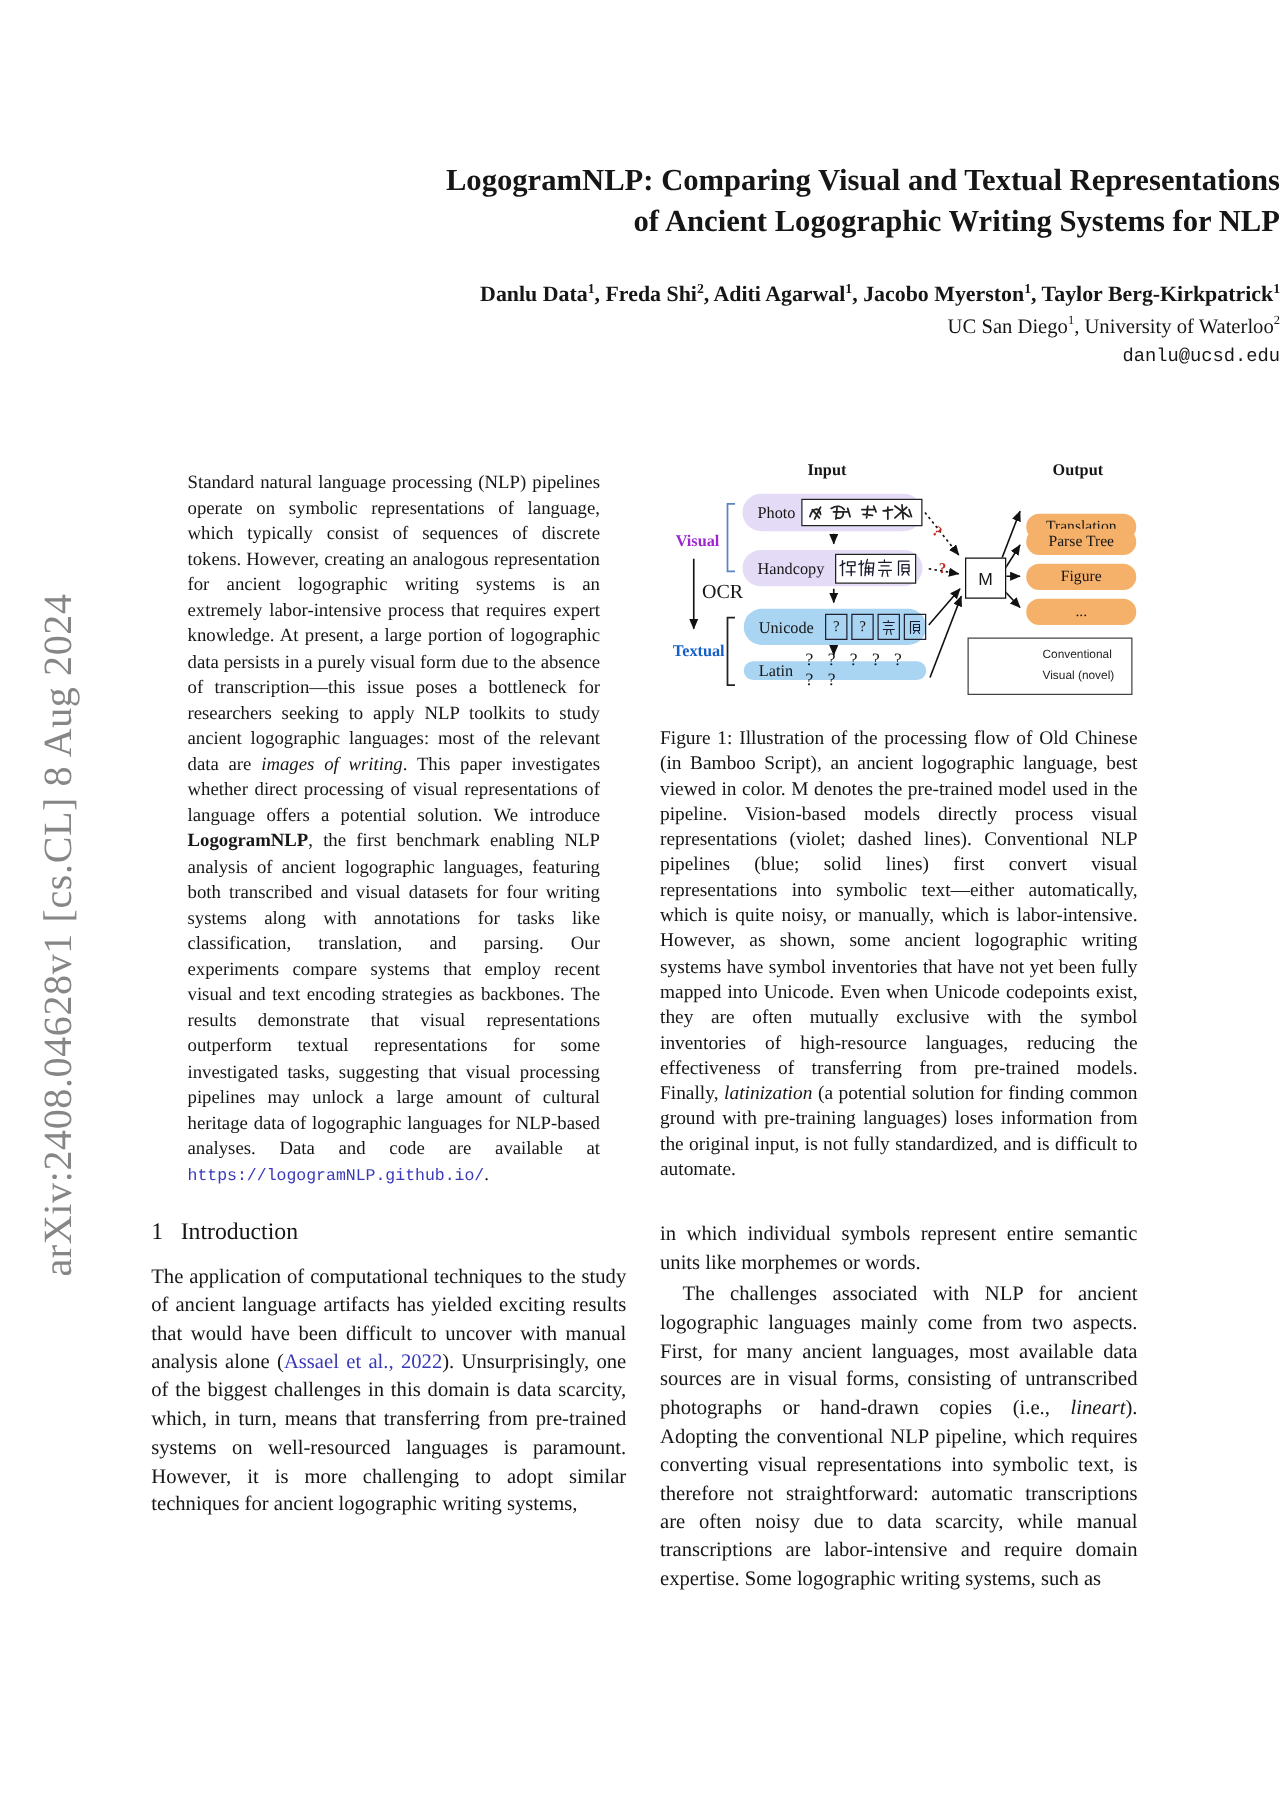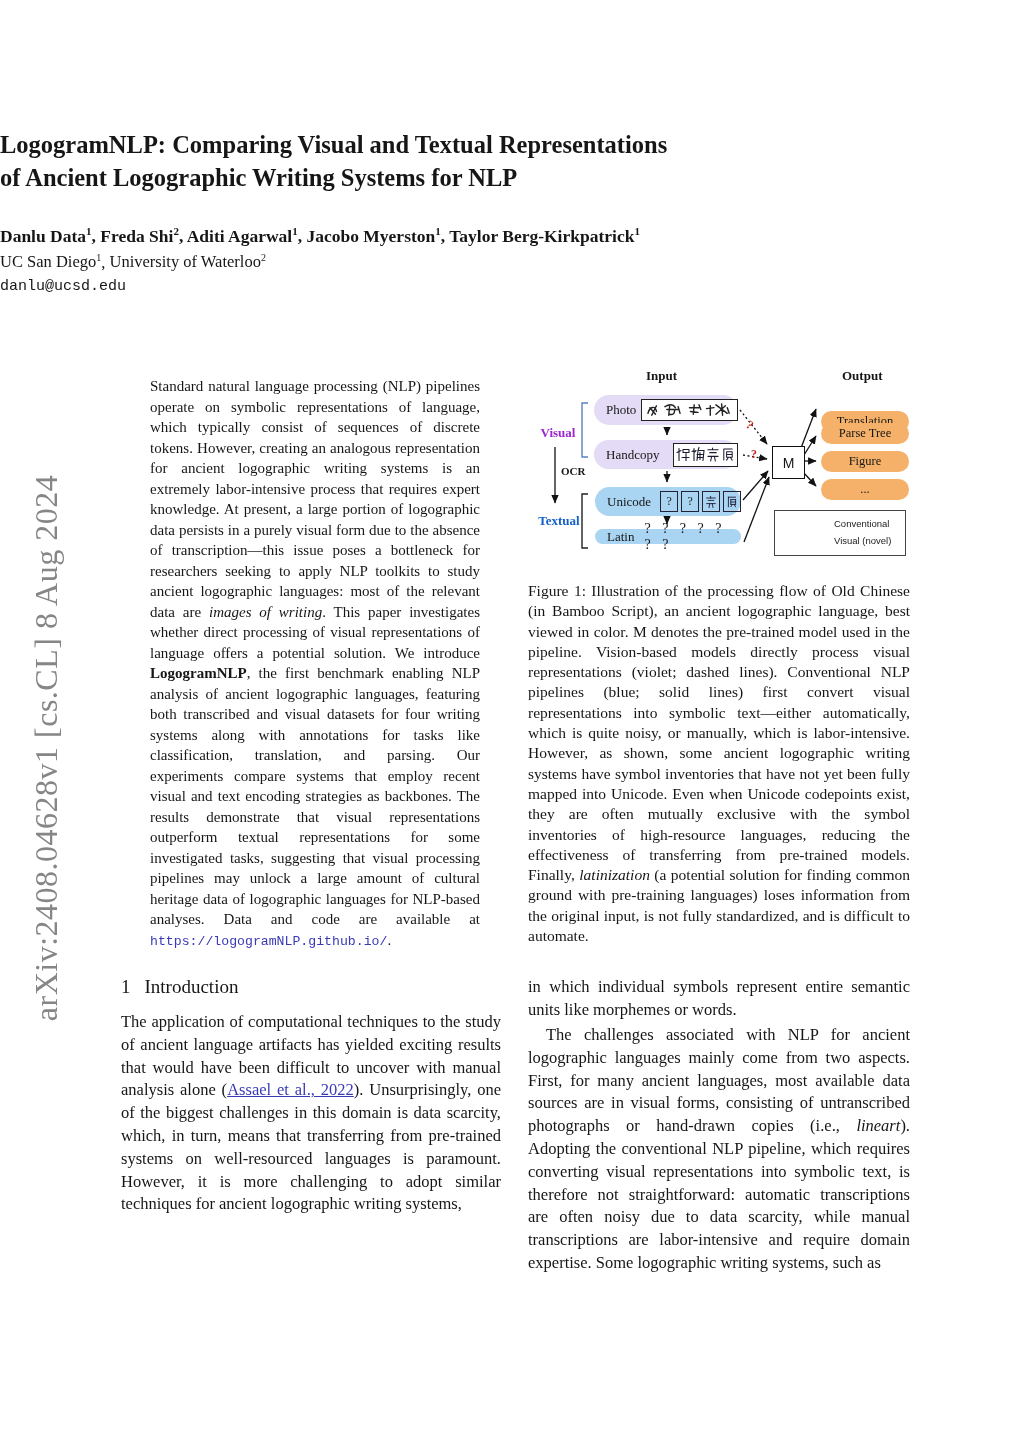--- a/index.html
+++ b/index.html
@@ -15,21 +15,21 @@
   }
   html,body{margin:0;padding:0;background:#fff;}
   .page{position:relative;width:1024px;height:1448px;background:#fff;overflow:hidden;
         font-family:"Liberation Serif",serif;color:var(--ink);}
 
   
   .arxiv-strip{position:absolute;left:46px;top:748px;transform:translate(-50%,-50%) rotate(-90deg);
         white-space:nowrap;font-size:32px;color:var(--gray);letter-spacing:0.5px;}
 
   
-  .hdr{position:absolute;left:0;right:0;top:128px;text-align:left;}
+  .hdr{position:absolute;left:0;right:0;top:128px;text-align:right;}
   .title{font-size:24.5px;font-weight:bold;line-height:33px;}
   .authors{margin-top:31px;font-size:17.5px;font-weight:bold;}
   .authors sup{font-size:11px;font-weight:bold;}
   .affil{margin-top:5px;font-size:16.5px;}
   .affil sup{font-size:10px;}
   .email{margin-top:6px;font-family:"Liberation Mono",monospace;font-size:15px;}
 
   
   .col{position:absolute;top:363px;}
   .col.left{left:121px;width:380px;}
@@ -39,35 +39,35 @@
   .abs-body{margin:13px 21px 0 29px;font-size:15px;line-height:20.5px;text-align:justify;}
   .sec-head{margin:24px 0 0 0;font-size:19px;font-weight:normal;}
   .sec-head .gap{display:inline-block;width:14px;}
   p.body{margin:13px 0 0 0;font-size:16.5px;line-height:22.8px;text-align:justify;}
   p.body.cont{margin-top:30px;}
   p.body.indent{margin-top:2px;text-indent:18px;}
   .caption{margin:12px 0 0 0;font-size:15.5px;line-height:20.3px;text-align:justify;}
 
   .seg-i{font-style:italic;}
   .seg-b{font-weight:bold;}
-  .seg-a{color:var(--link);text-decoration:underline;}
+  .seg-a{color:var(--link);}
   .seg-m{font-family:"Liberation Mono",monospace;font-size:0.88em;color:var(--link);}
 
   
   .figure{position:relative;width:396px;height:206px;}
   .figure .overlay{position:absolute;left:0;top:0;z-index:1;}
   .fig-head{position:absolute;font-size:13px;font-weight:bold;z-index:2;}
   .fig-head.in{left:118px;top:5px;}
   .fig-head.out{left:314px;top:5px;}
   .side-label{position:absolute;z-index:2;font-size:13px;font-weight:bold;text-align:center;}
   .side-label.visual{left:6px;top:62px;width:48px;color:var(--purple);}
   .side-label.textual{left:4px;top:150px;width:54px;color:var(--blue);}
-  .side-label.ocr{left:33px;top:102px;width:34px;font-weight:bold;font-size:11px;color:var(--ink);text-align:left;}
-
-  .pill{position:absolute;z-index:2;display:flex;align-items:center;border-radius:15px;justify-content:space-between;}
+  .side-label.ocr{left:33px;top:102px;width:34px;font-weight:normal;font-size:16px;color:var(--ink);text-align:center;}
+
+  .pill{position:absolute;z-index:2;display:flex;align-items:center;border-radius:15px;}
   .pill .plabel{font-size:13px;margin-left:12px;white-space:nowrap;}
   .pill.lav{background:var(--lav);}
   .pill.blu{background:var(--pblu);}
   .pill.photo{left:66px;top:32px;width:144px;height:30px;}
   .pill.hand{left:66px;top:77px;width:144px;height:29px;}
   .pill.uni{left:67px;top:124px;width:146px;height:29px;}
   .pill.lat{left:67px;top:166px;width:146px;height:15px;}
   .strip{margin-left:5px;background:#fff;border:1px solid #222;height:20px;display:flex;align-items:center;}
   .hbox{margin-left:9px;background:#fff;border:1px solid #222;height:22px;display:flex;align-items:center;padding:0 2px;gap:1px;}
   .cells{display:flex;gap:3px;margin-left:9px;}

